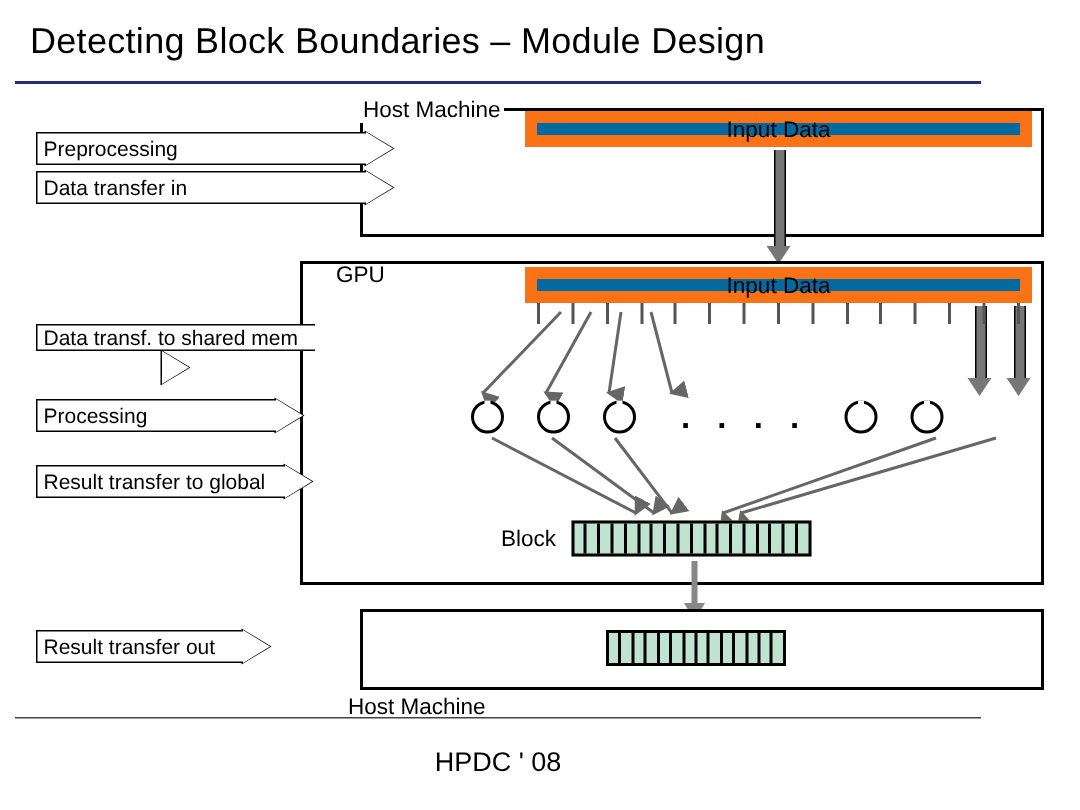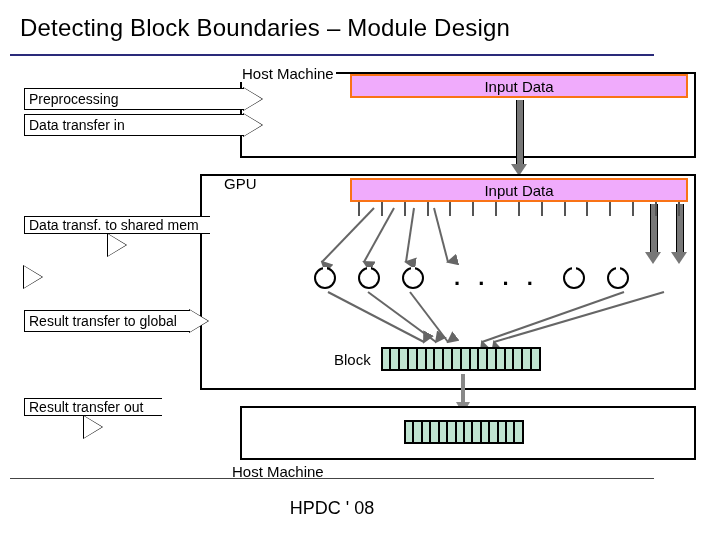--- a/index.html
+++ b/index.html
@@ -55,22 +55,22 @@
     font-size: 15px;
     padding: 0 2px;
     line-height: 16px;
   }
   .host-top-label { left: 216px; top: -4px; }
   .gpu-label      { left: 198px; top: 106px; text-align: center; }
   .host-bot-label-wrap { left: 206px; top: 394px; font-size: 15px; }
 
   .input-bar {
     position: absolute;
-    border: 2px solid #f97316;
-    background: #f0abfc;
+    border: 8px solid #f97316;
+    background: #0369a1;
     box-sizing: border-box;
     display: flex;
     align-items: center;
     justify-content: center;
     font-size: 15px;
   }
   .input1 { left: 326px; top: 4px;  width: 338px; height: 24px; }
   .input2 { left: 326px; top: 108px; width: 338px; height: 24px; }
 
   
@@ -418,27 +418,28 @@
     </div>
     <div class="step" style="top:44px;">
       <div class="body" style="width:220px">Data transfer in</div>
         <div class="tip"></div>
     </div>
     <div class="step" style="top:146px;flex-direction:column;">
       <div class="body" style="width:186px">Data transf. to shared mem</div>
         <div class="tip"></div>
     </div>
     <div class="step" style="top:196px;">
+      <div class="body" style="width:160px">Processing</div>
         <div class="tip"></div>
     </div>
     <div class="step" style="top:240px;">
       <div class="body" style="width:166px">Result transfer to global</div>
         <div class="tip"></div>
     </div>
-    <div class="step" style="top:328px;flex-direction:column;">
+    <div class="step" style="top:350px;">
       <div class="body" style="width:138px">Result transfer out</div>
         <div class="tip"></div>
     </div>
 
   </div>
 
   <div class="footer-rule"></div>
   <div class="footer">HPDC ' 08</div>
 </div>
 

